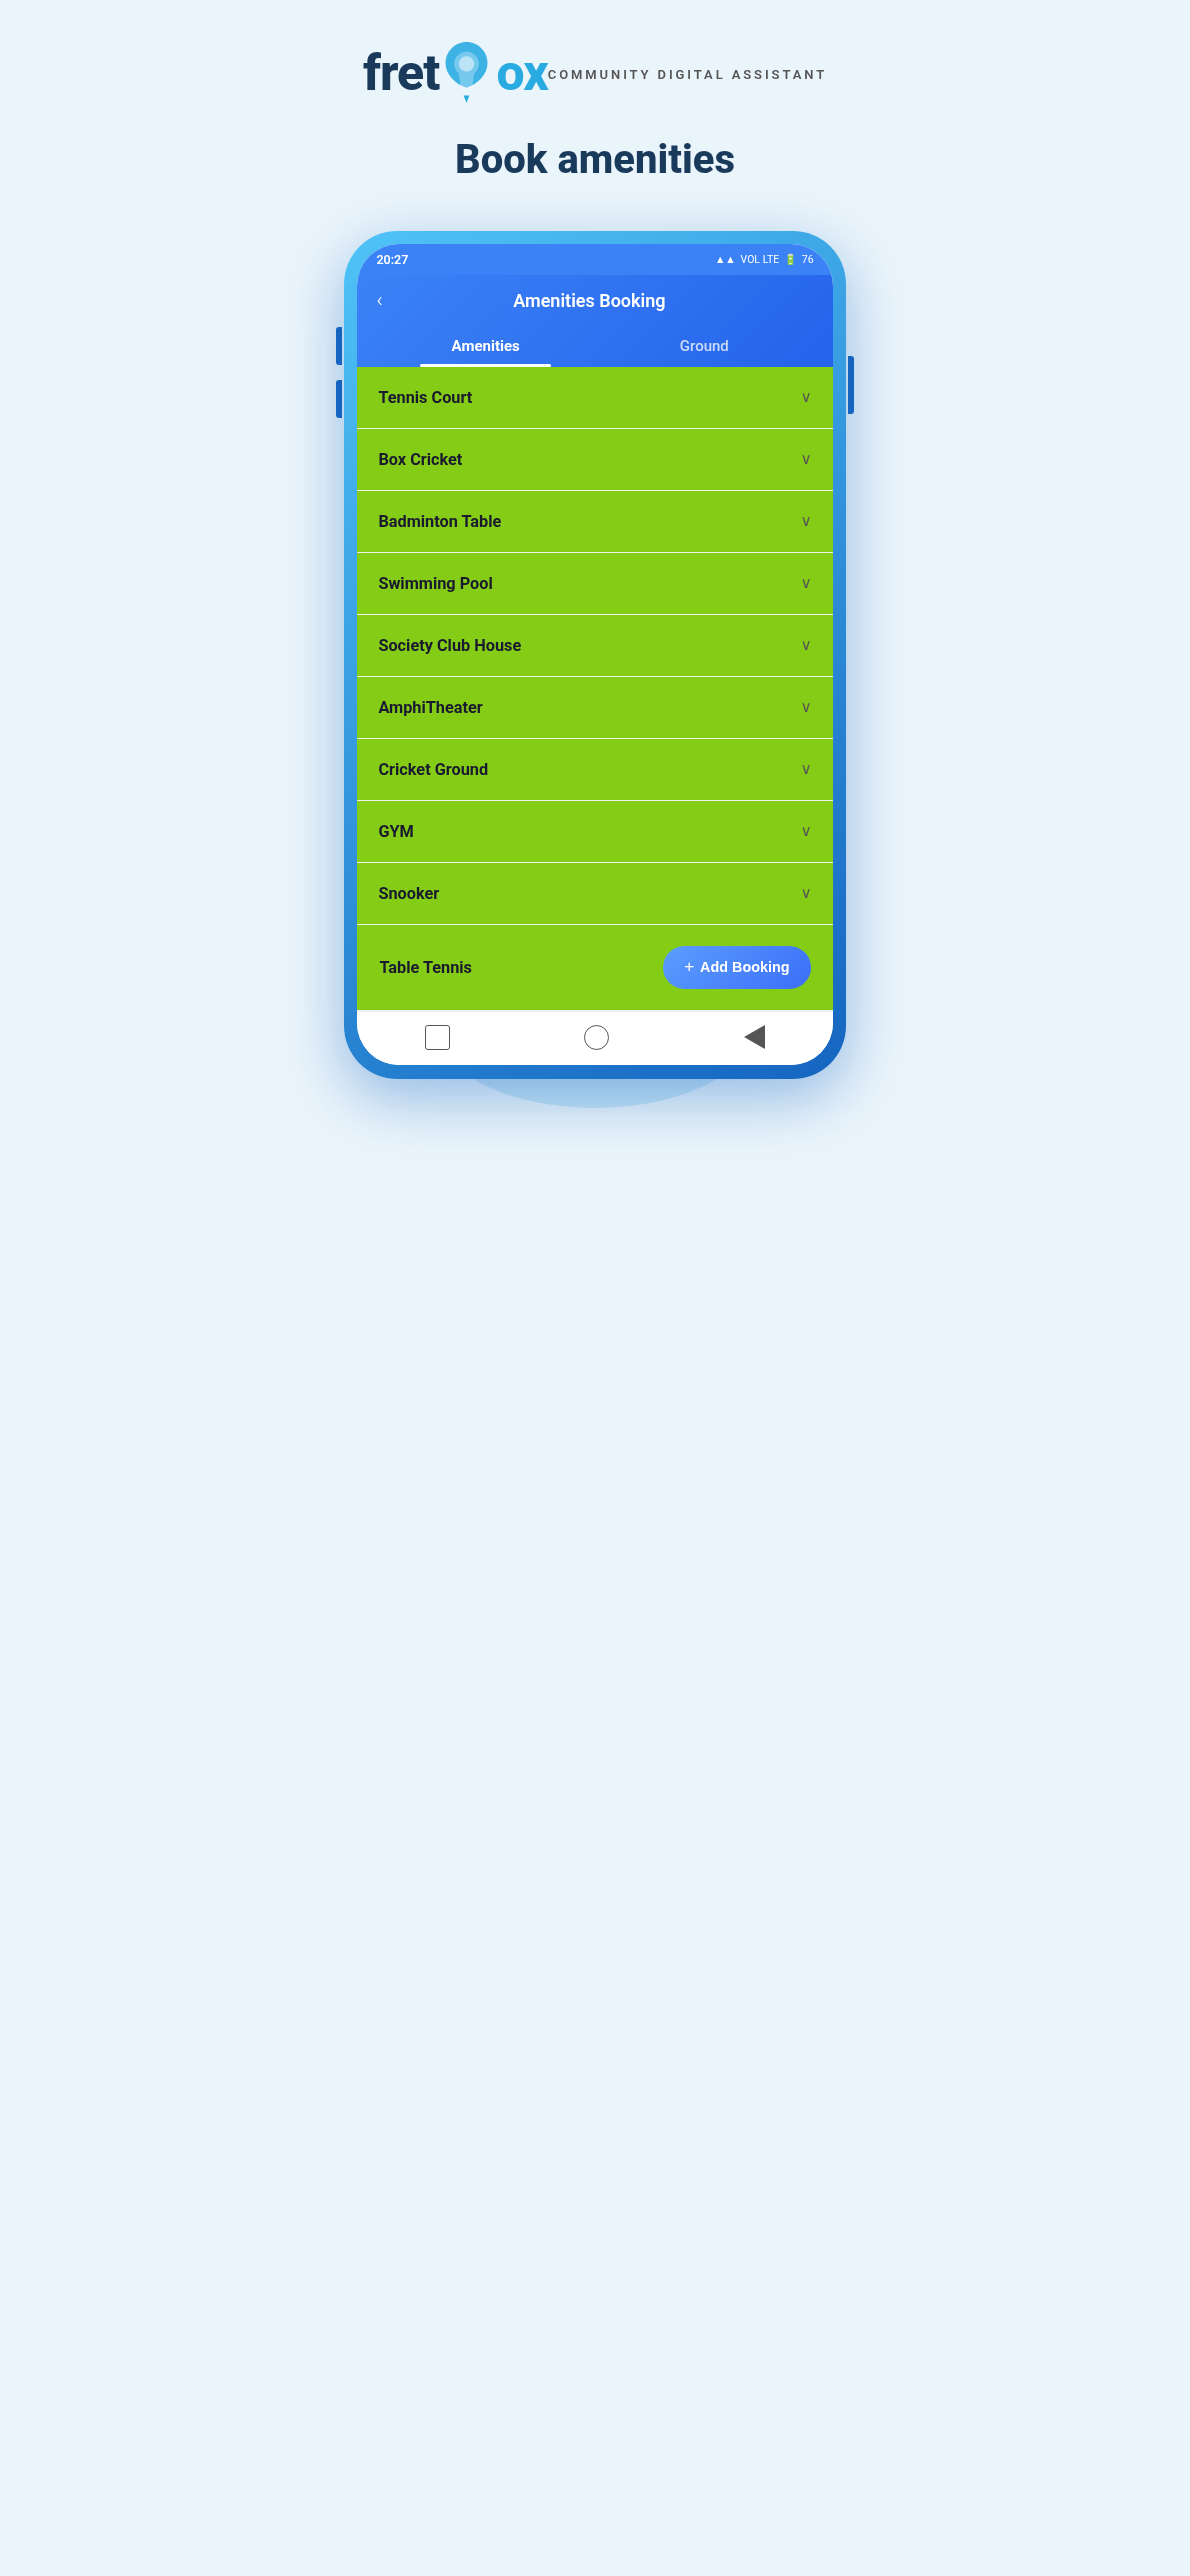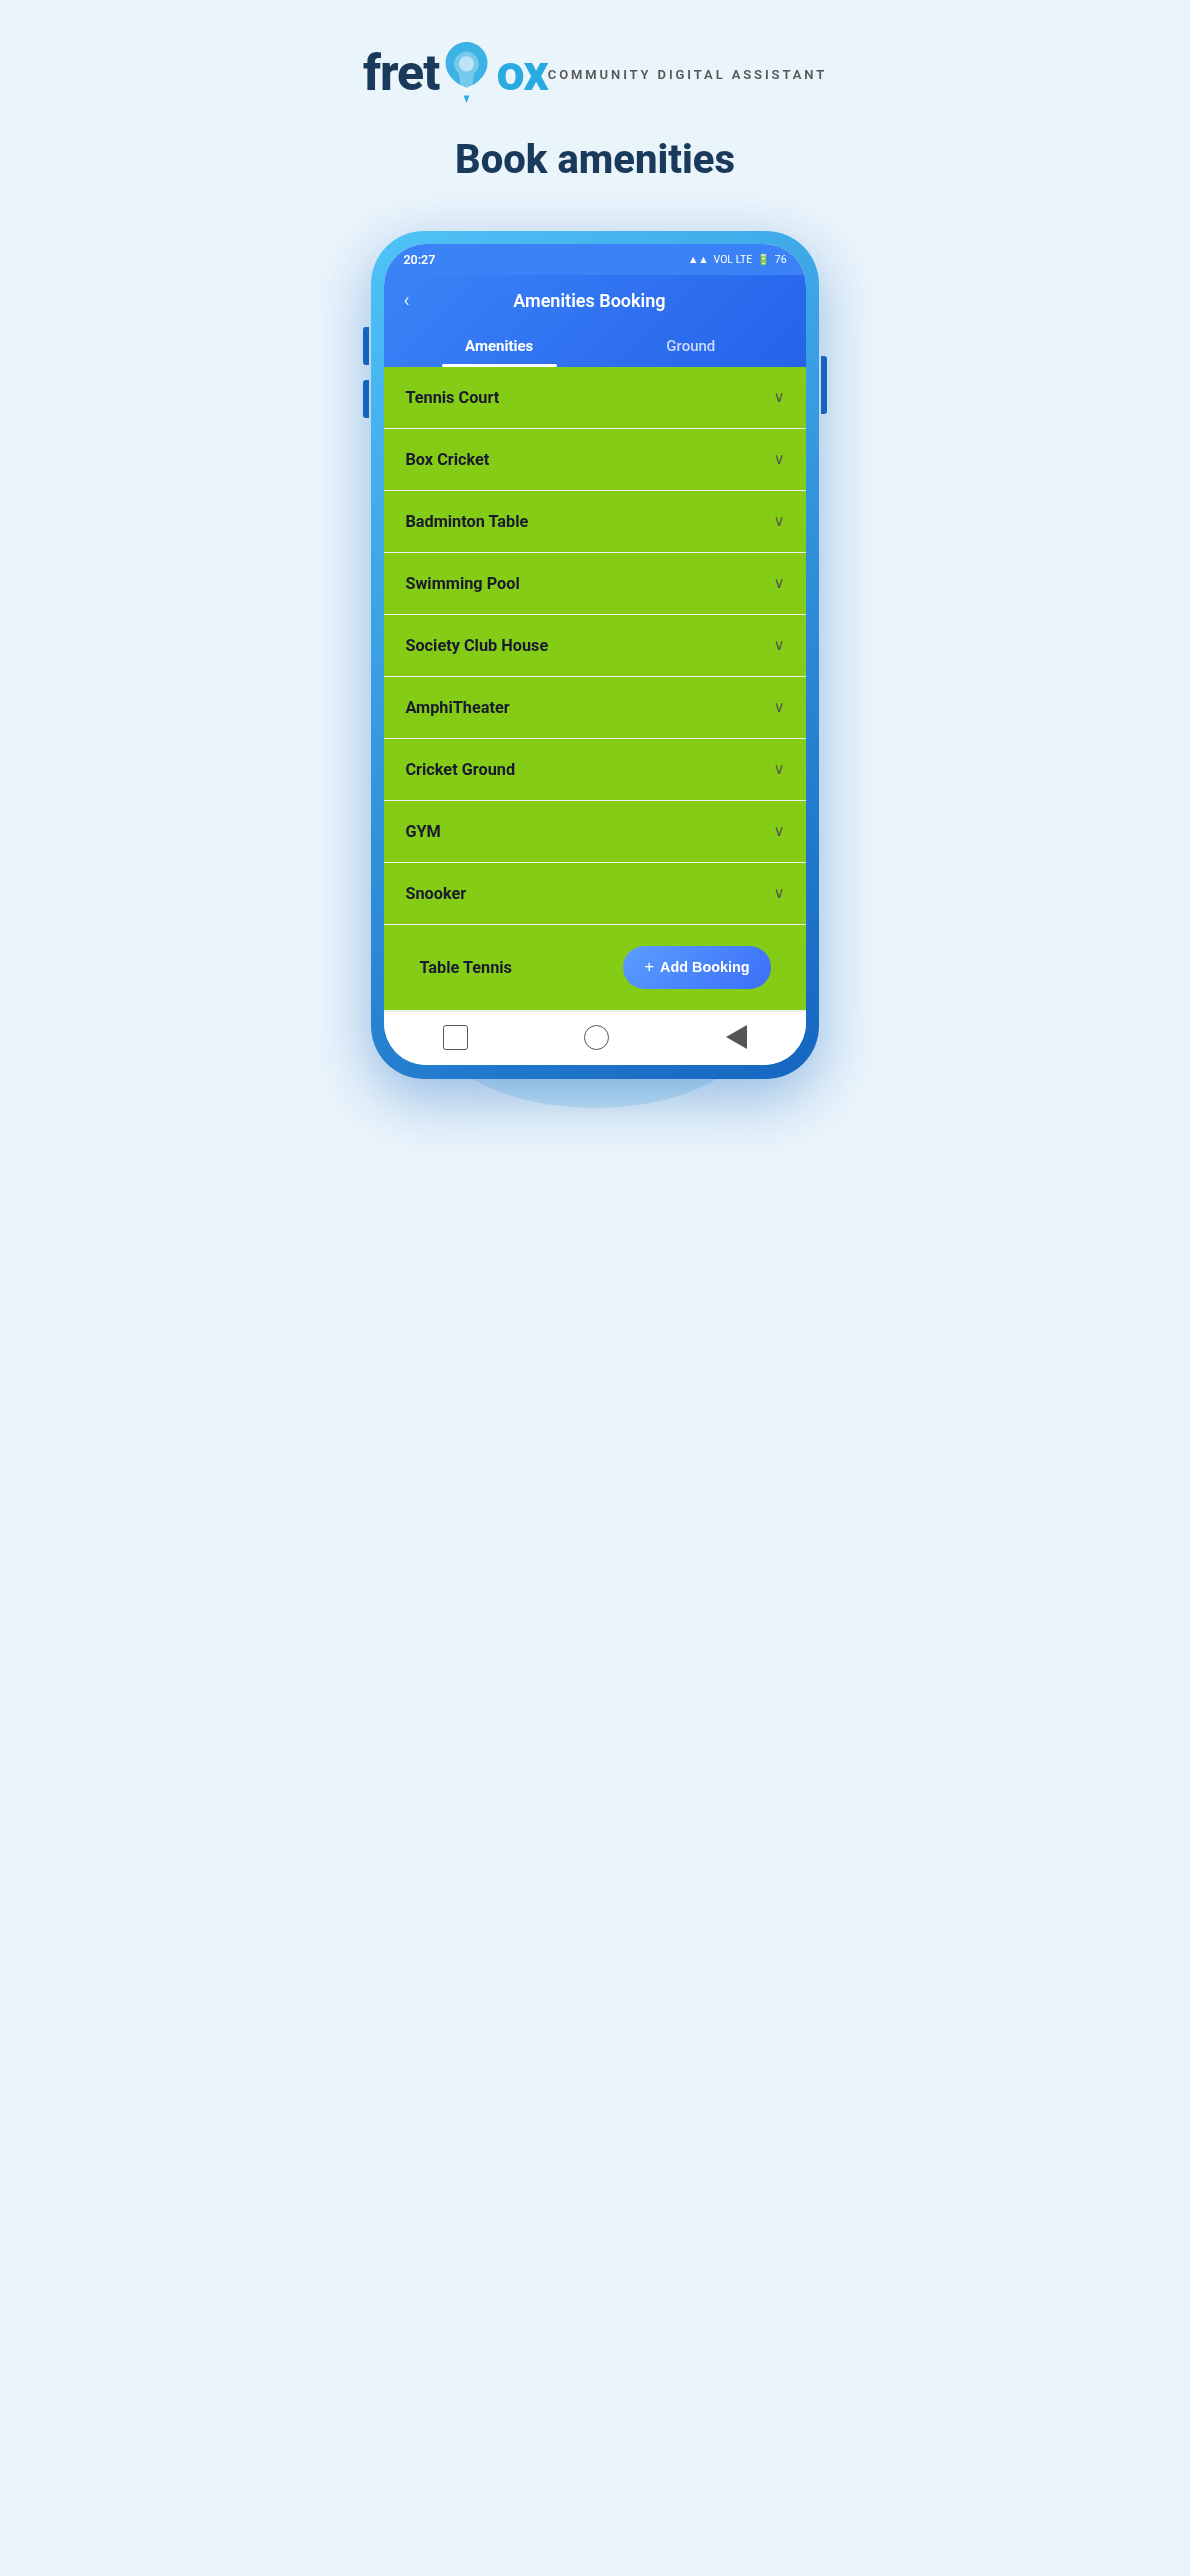--- a/index.html
+++ b/index.html
@@ -55,21 +55,21 @@
       font-size: 40px;
       font-weight: 800;
       color: #1a3a5c;
       margin-bottom: 48px;
       text-align: center;
     }
 
     
     .phone-wrapper {
       position: relative;
-      width: 448px;
+      width: 502px;
       max-width: 100%;
     }
 
     .phone-outer {
       background: linear-gradient(145deg, #4fc3f7, #1565c0);
       border-radius: 53px;
       padding: 13.4px;
       box-shadow: 0 19px 58px rgba(21, 101, 192, 0.4);
       position: relative;
     }
@@ -299,21 +299,21 @@
       height: 173px;
       background: rgba(173, 216, 240, 0.6);
       border-radius: 50%;
       z-index: -1;
     }
 
     .last-row {
       display: flex;
       justify-content: space-between;
       align-items: center;
-      padding: 21px 35px;
+      padding: 21px 22px;
       border-bottom: 1px solid #f0f0f0;
     }
   </style>
 </head>
 <body>
 
 <div class="logo-section">
   <div class="logo-container">
     <span class="logo-text">fret</span>
     <svg class="logo-icon" viewBox="0 0 64 72" fill="none" xmlns="http://www.w3.org/2000/svg">

